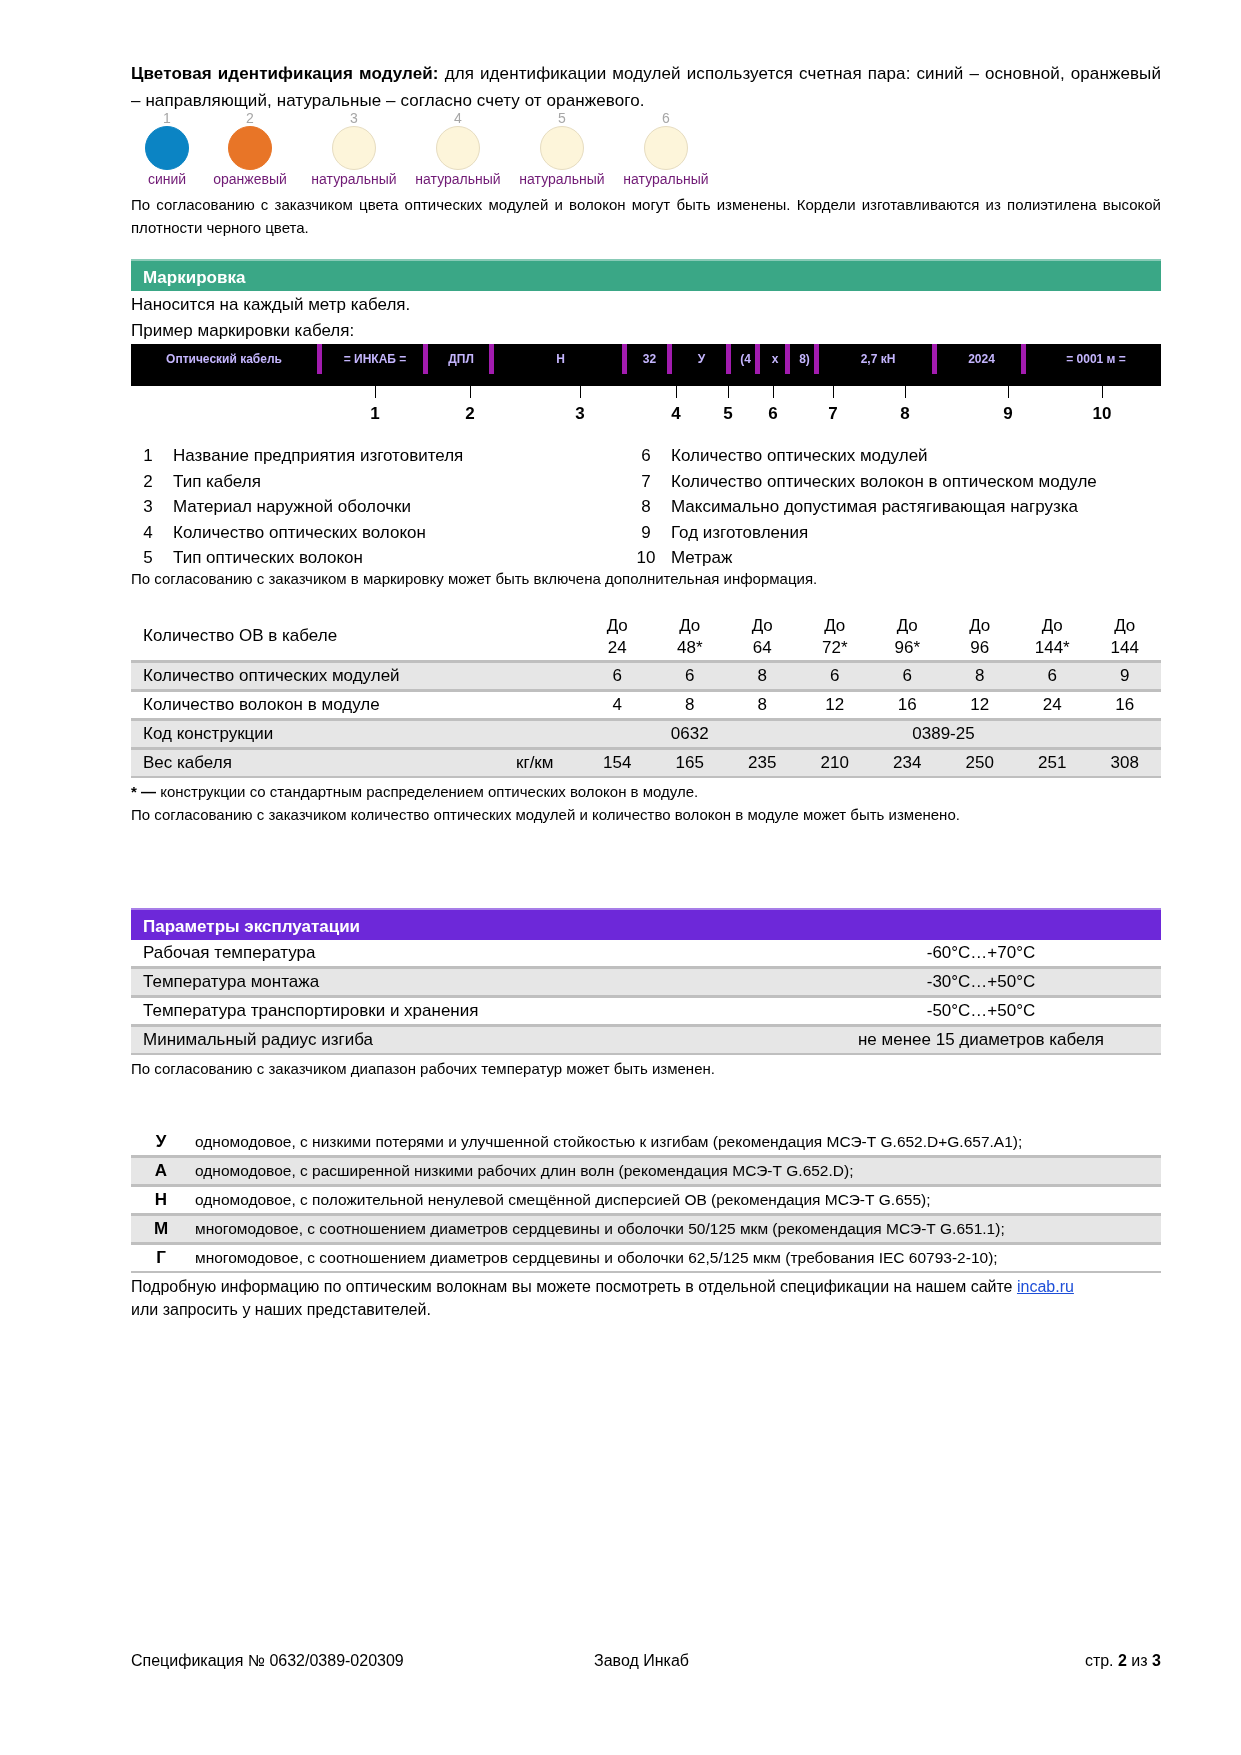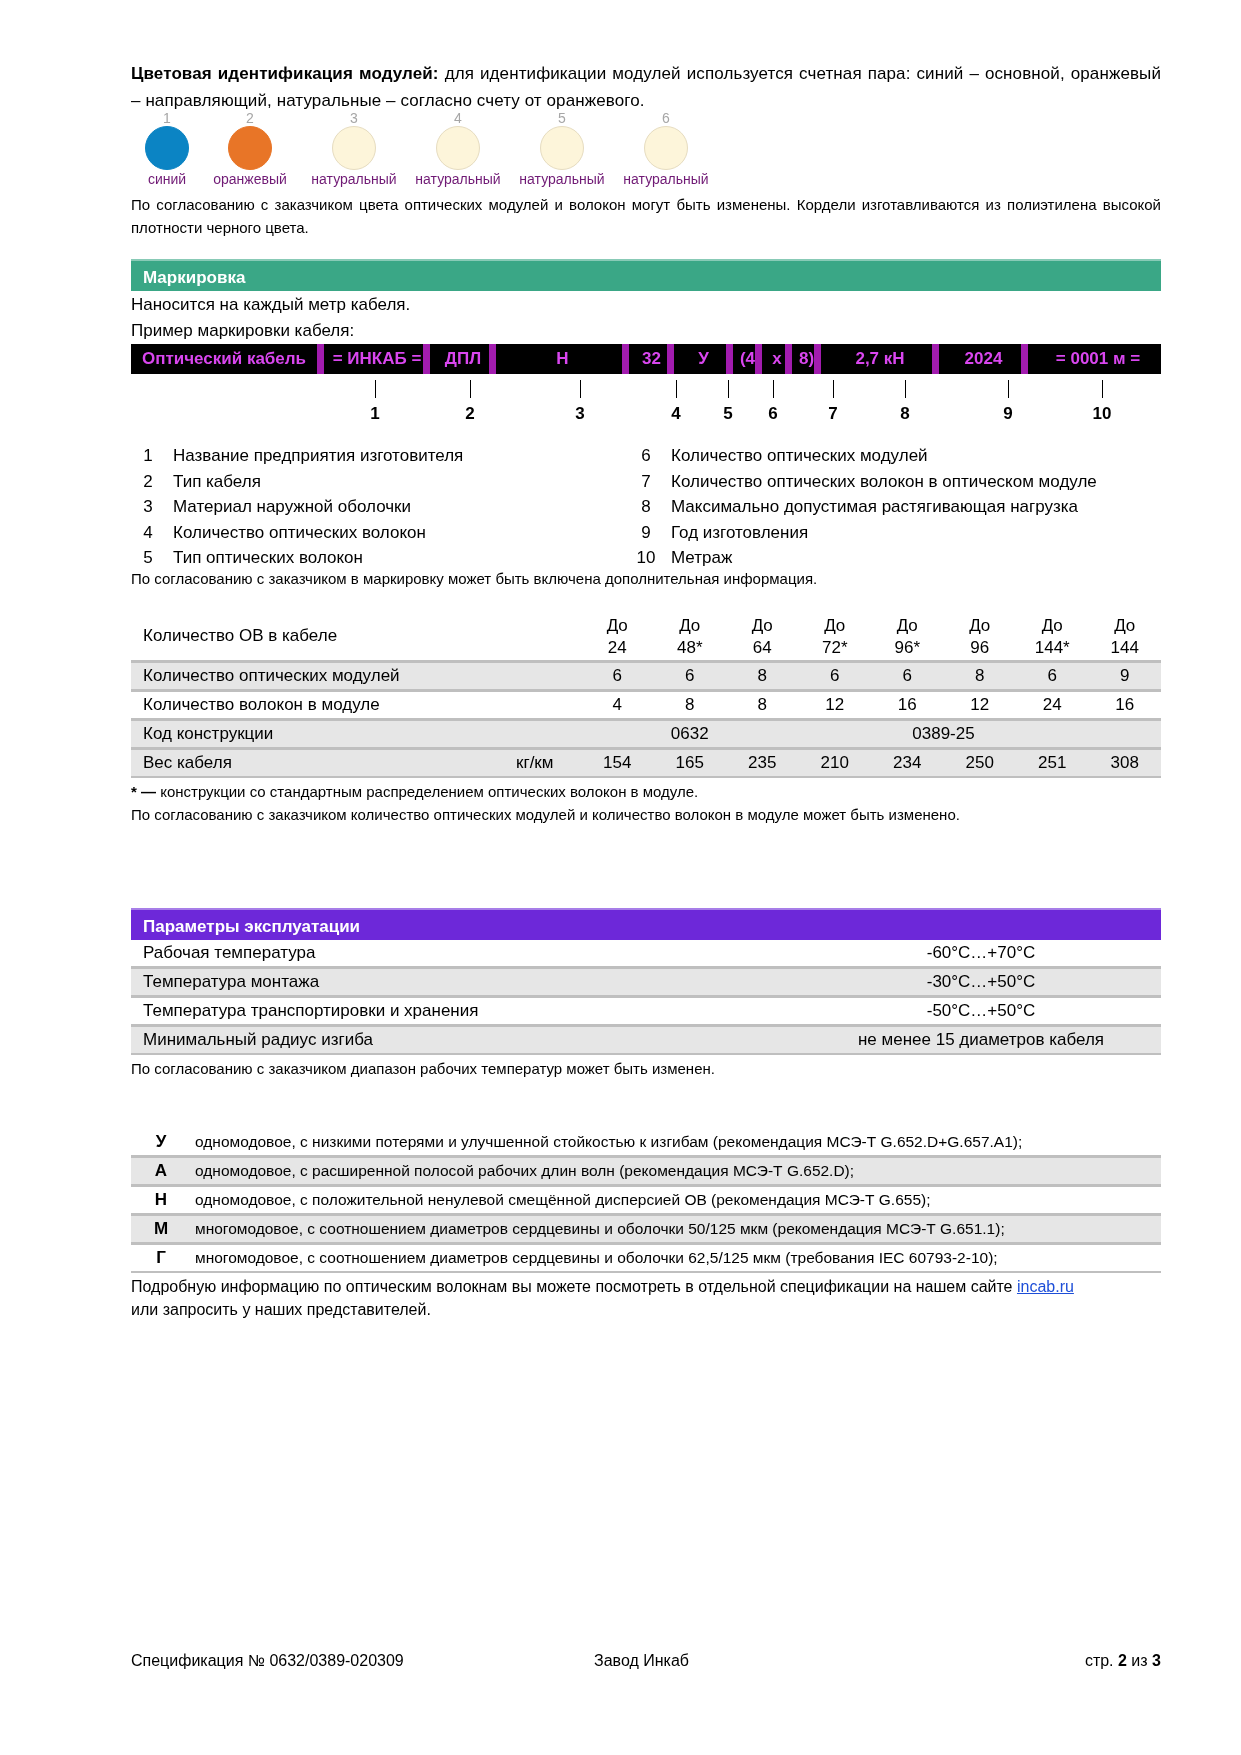--- a/index.html
+++ b/index.html
@@ -14,22 +14,22 @@
   .color-item { position: absolute; top: 0; width: 100px; text-align: center; }
   .color-num { font-size: 14px; color: #a6a6a6; line-height: 16px; }
   .color-dot { width: 44px; height: 44px; border-radius: 50%; margin: 0 auto; box-sizing: border-box; }
   .color-name { font-size: 14px; color: #701a75; line-height: 18px; white-space: nowrap; }
 
   .note { font-size: 15px; line-height: 23px; }
   .note-just { text-align: justify; }
 
   .section-header { height: 32px; line-height: 34px; color: #fff; font-weight: bold; font-size: 17px; padding-left: 12px; box-sizing: border-box; border-top: 2px solid rgba(255,255,255,0.4); }
 
-  .marking-bar { position: absolute; top: 344px; left: 0; width: 1030px; height: 30px; background: #000; color: #d946ef; font-weight: bold; font-size: 17px; }
-  .mk { position: absolute; top: 0; height: 30px; line-height: 30px; text-align: center; white-space: nowrap; border-left: 7px solid #a21caf; }
+  .marking-bar { position: absolute; top: 344px; left: 0; width: 1030px; height: 42px; background: #000; color: #c4b5fd; font-weight: bold; font-size: 12px; }
+  .mk { position: absolute; top: 0; height: 30px; line-height: 30px; text-align: center; white-space: nowrap; border-left: 5px solid #a21caf; }
   .mk-ptr { position: absolute; top: 380px; font-size: 17px; text-align: center; width: 40px; margin-left: -20px; }
   .mk-ptr .bar { display: block; height: 18px; width: 1px; background: #000; margin: 0 auto 6px; }
   .mk-ptr .n { display: block; font-weight: bold; font-size: 17px; }
 
   .legend { position: absolute; top: 443px; left: 0; width: 1030px; font-size: 17px; line-height: 25.5px; }
   .legend-col { position: absolute; top: 0; }
   .legend-row { display: flex; }
   .legend-row .num { width: 34px; text-align: center; }
   .legend-row .txt { padding-left: 8px; white-space: nowrap; }
 
@@ -324,21 +324,21 @@
           <col style="width:60px">
           <col style="width:970px">
         </colgroup>
       <tbody id="fibers-body">
           <tr>
             <td class="c" style="font-weight:bold; font-size:17px;">У</td>
             <td style="padding-left:4px;">одномодовое, с низкими потерями и улучшенной стойкостью к изгибам (рекомендация МСЭ-Т G.652.D+G.657.A1);</td>
           </tr>
           <tr class="alt">
             <td class="c" style="font-weight:bold; font-size:17px;">А</td>
-            <td style="padding-left:4px;">одномодовое, с расширенной полосой рабочих длин волн (рекомендация МСЭ-Т G.652.D);</td>
+            <td style="padding-left:4px;">одномодовое, с расширенной низкими рабочих длин волн (рекомендация МСЭ-Т G.652.D);</td>
           </tr>
           <tr>
             <td class="c" style="font-weight:bold; font-size:17px;">Н</td>
             <td style="padding-left:4px;">одномодовое, с положительной ненулевой смещённой дисперсией ОВ (рекомендация МСЭ-Т G.655);</td>
           </tr>
           <tr class="alt">
             <td class="c" style="font-weight:bold; font-size:17px;">М</td>
             <td style="padding-left:4px;">многомодовое, с соотношением диаметров сердцевины и оболочки 50/125 мкм (рекомендация МСЭ-Т G.651.1);</td>
           </tr>
           <tr>

